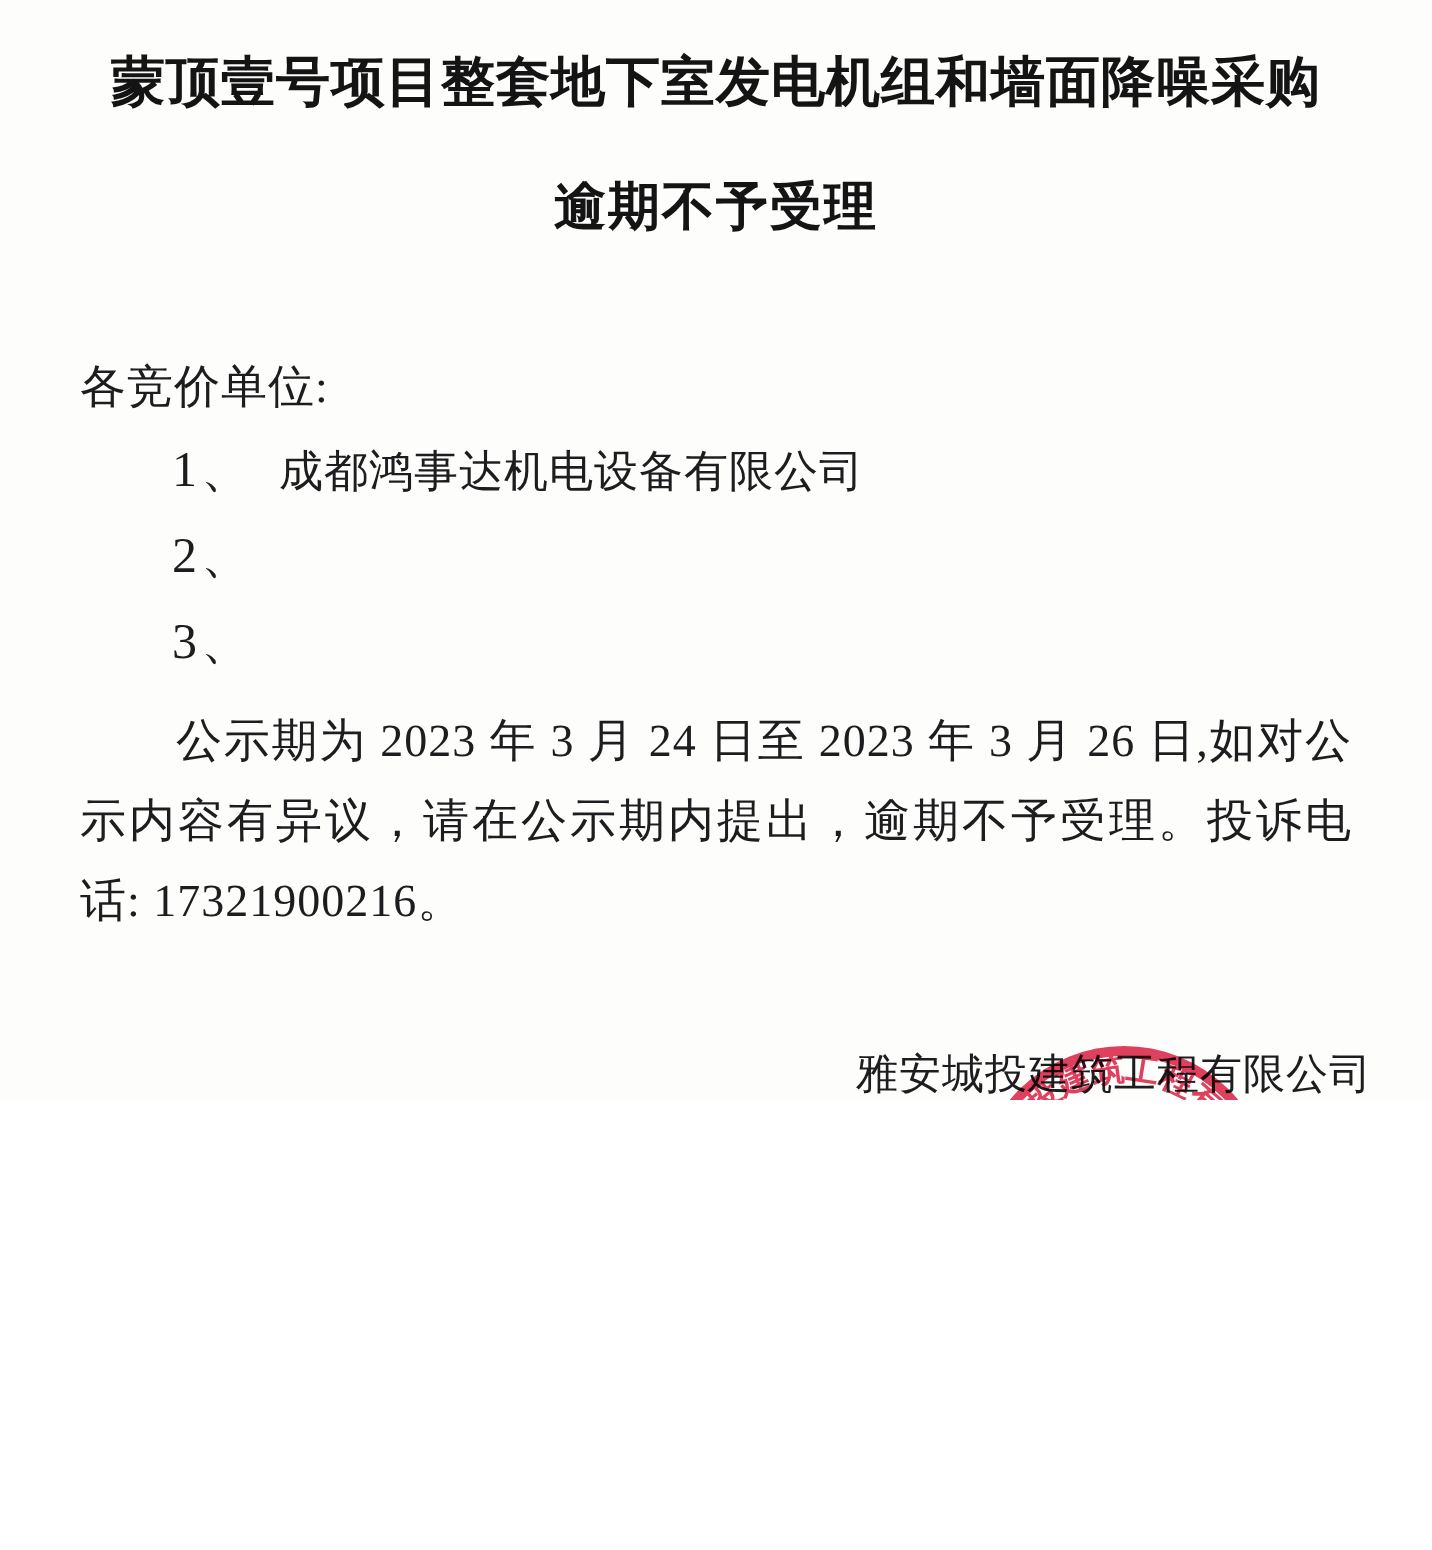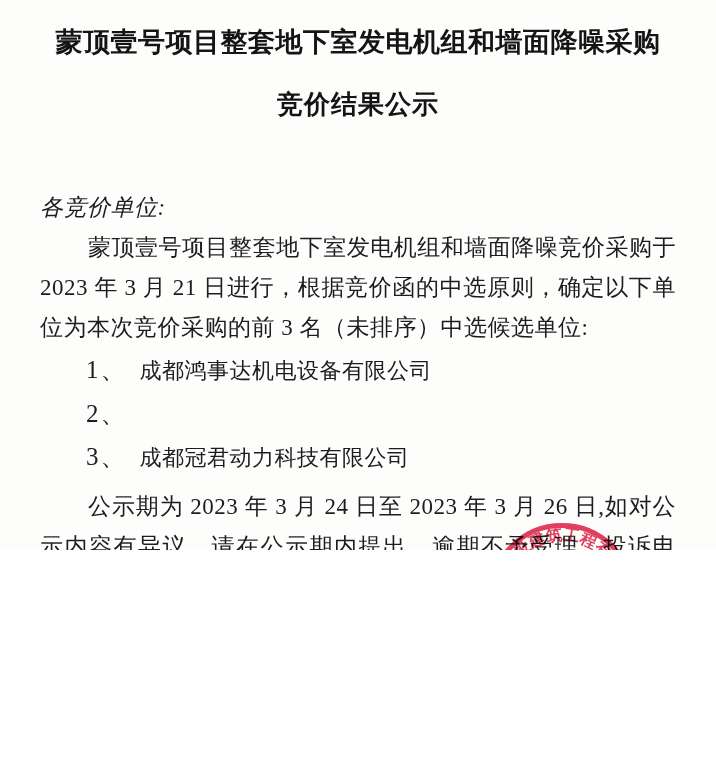--- a/index.html
+++ b/index.html
@@ -30,21 +30,21 @@
     font-size: 26px;
     line-height: 36px;
     letter-spacing: 1px;
   }
   .body-block {
     padding: 0 40px;
     font-size: 23px;
     line-height: 40px;
     letter-spacing: 0.5px;
   }
-  .salutation { margin-top: 66px; font-style: italic; }
+  .salutation { margin-top: 52px; }
   .para {
     text-indent: 48px;
     text-align: justify;
   }
   .winner-list { padding-left: 46px; }
   .winner-item {
     display: flex;
     align-items: baseline;
     line-height: 43px;
   }
@@ -93,39 +93,37 @@
     letter-spacing: 2.6px;
   }
 </style>
 </head>
 <body>
 
 <div class="page">
 
   <div class="title-block">
     <div class="title-line1">蒙顶壹号项目整套地下室发电机组和墙面降噪采购</div>
-    <div class="title-line2">竞价结果公示</div>
+    <div class="title-line2">逾期不予受理</div>
   </div>
 
   <div class="body-block">
     <p class="salutation">各竞价单位:</p>
 
-    <p class="para">蒙顶壹号项目整套地下室发电机组和墙面降噪竞价采购于 2023 年 3 月 21 日进行，根据竞价函的中选原则，确定以下单位为本次竞价采购的前 3 名（未排序）中选候选单位:</p>
 
     <div class="winner-list">
       <div class="winner-item">
         <span class="winner-num">1、</span>
         <span class="winner-name">成都鸿事达机电设备有限公司</span>
       </div>
       <div class="winner-item">
         <span class="winner-num">2、</span>
       </div>
       <div class="winner-item">
         <span class="winner-num">3、</span>
-        <span class="winner-name">成都冠君动力科技有限公司</span>
       </div>
     </div>
 
     <p class="para para2">公示期为 2023 年 3 月 24 日至 2023 年 3 月 26 日,如对公示内容有异议，请在公示期内提出，逾期不予受理。投诉电话: 17321900216。</p>
   </div>
 
   <div class="signature-block">
     <div class="sign-company">雅安城投建筑工程有限公司</div>
   </div>
 

